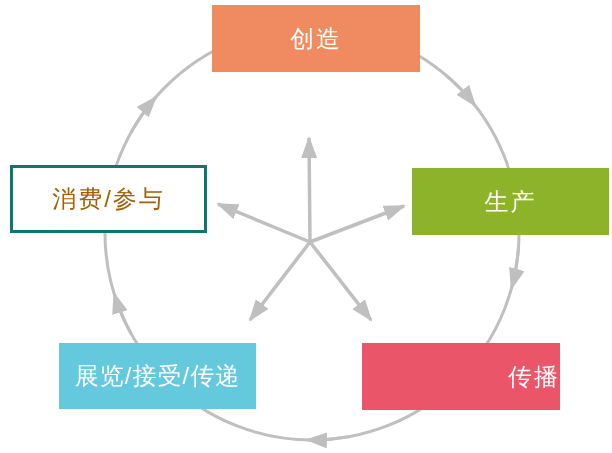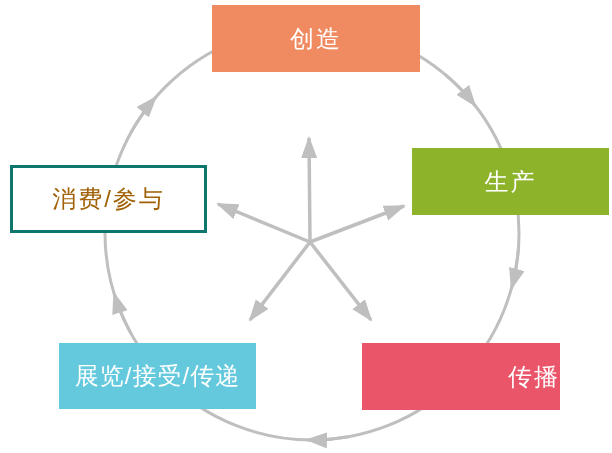--- a/index.html
+++ b/index.html
@@ -7,21 +7,21 @@
     position:relative; width:612px; height:453px; background:#ffffff;
     font-family:"Liberation Sans", sans-serif; overflow:hidden;
   }
   svg.layer { position:absolute; left:0; top:0; width:612px; height:453px; }
   .node {
     position:absolute; display:flex; align-items:center; justify-content:center;
     font-size:24px; font-weight:300; letter-spacing:2px; color:#ffffff;
     box-sizing:border-box; white-space:nowrap;
   }
   .node-create  { left:212px; top:5px;   width:208px; height:67px; background:#F08A60; }
-  .node-produce { left:412px; top:148px; width:197px; height:67px; background:#8DB32B; }
+  .node-produce { left:412px; top:168px; width:197px; height:67px; background:#8DB32B; }
   .node-spread  { left:362px; top:343px; width:198px; height:67px; background:#EA5569;justify-content:flex-end; }
   .node-exhibit { left:59px;  top:343px; width:197px; height:66px; background:#64C9DD; letter-spacing:1px; }
   .node-consume { left:10px;  top:165px; width:197px; height:68px; background:#ffffff;
                   border:3px solid #0f766e; color:#a16207; }
 </style>
 </head>
 <body>
 
 <div class="stage">
 

